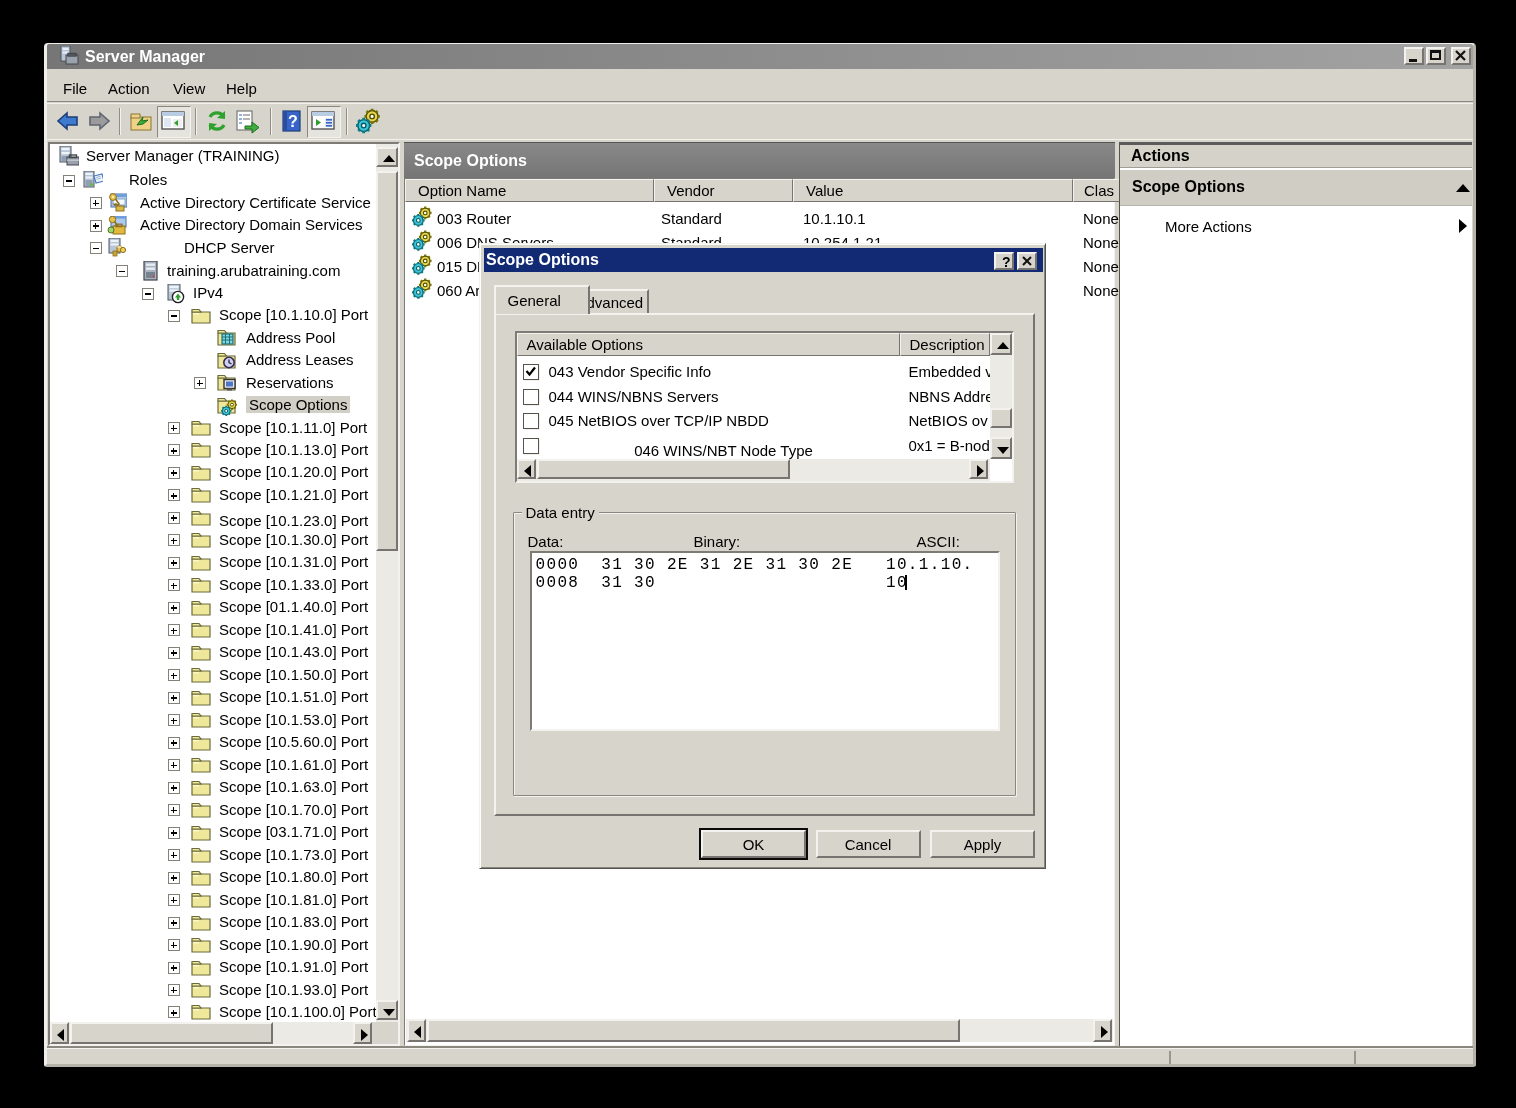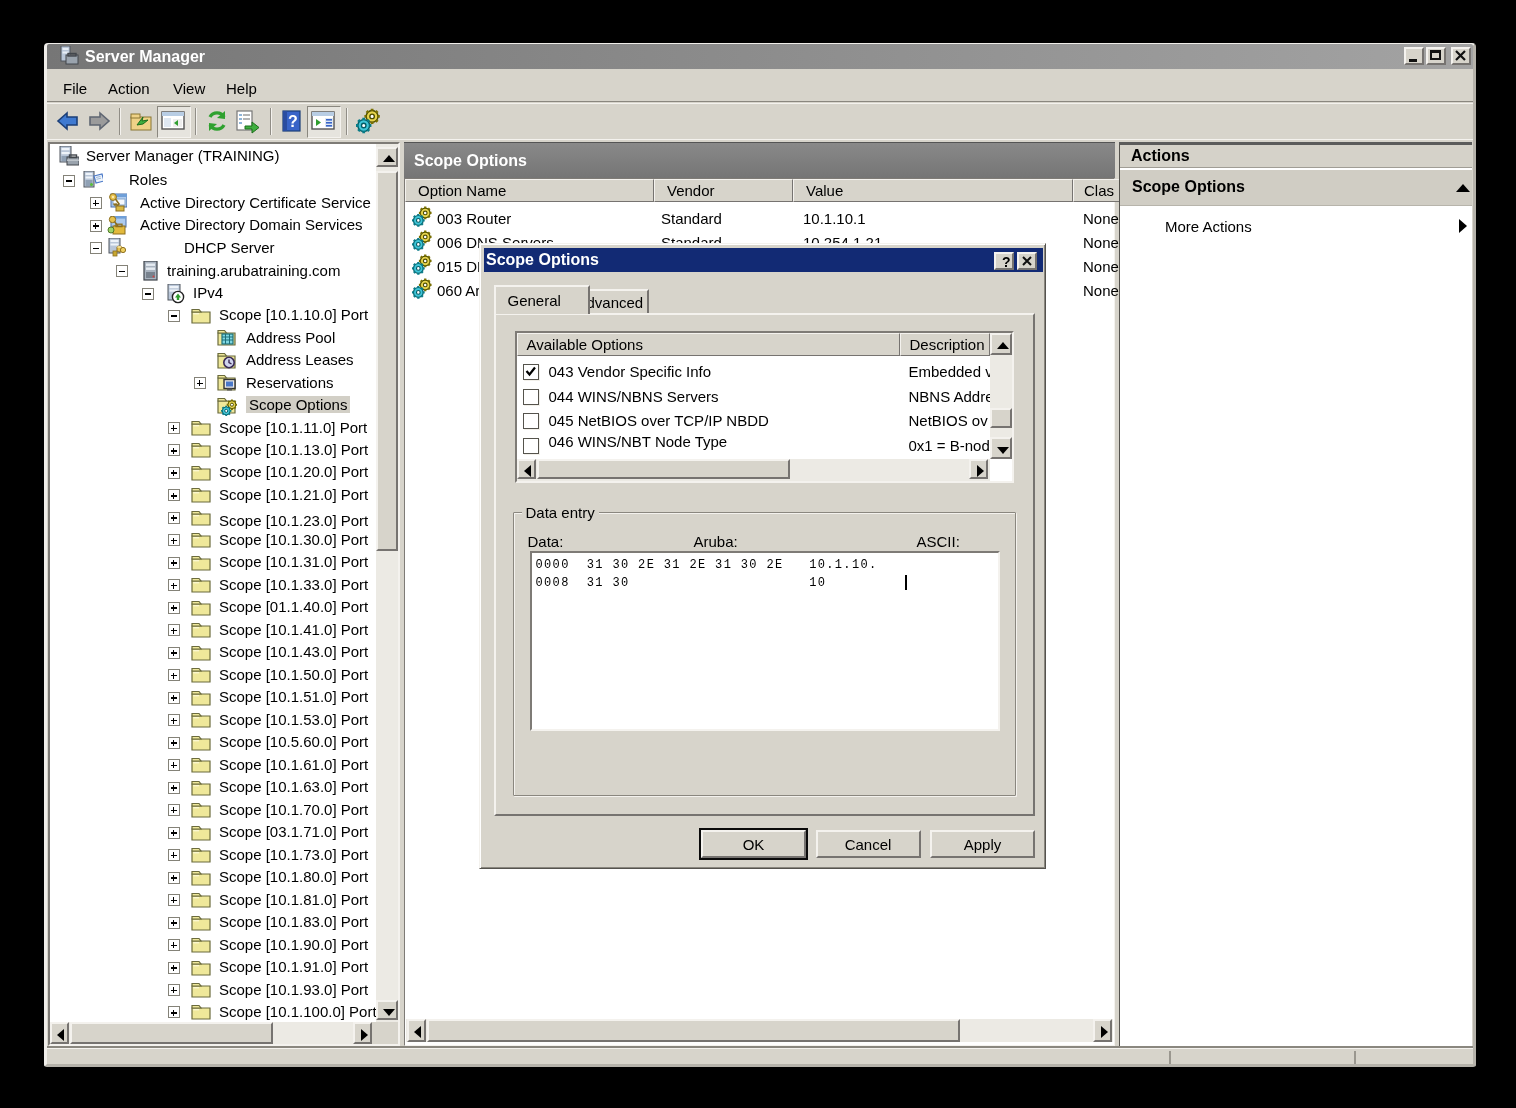--- a/index.html
+++ b/index.html
@@ -525,21 +525,21 @@
         </div>
         <div class="abs tl" style="left:32px;top:30px;width:350px;">043 Vendor Specific Info</div>
         <div class="abs tl" style="left:392px;top:30px;width:81px;">Embedded v</div>
         <div class="abs" style="left:6px;top:55.5px;width:16px;height:16px;background:#fff;border:1.5px solid #55534c;box-shadow:1px 1px 0 #f2f0ea;"></div>
         <div class="abs tl" style="left:32px;top:54.5px;width:350px;">044 WINS/NBNS Servers</div>
         <div class="abs tl" style="left:392px;top:54.5px;width:81px;">NBNS Addre</div>
         <div class="abs" style="left:6px;top:80.0px;width:16px;height:16px;background:#fff;border:1.5px solid #55534c;box-shadow:1px 1px 0 #f2f0ea;"></div>
         <div class="abs tl" style="left:32px;top:79.0px;width:350px;">045 NetBIOS over TCP/IP NBDD</div>
         <div class="abs tl" style="left:392px;top:79.0px;width:81px;">NetBIOS ov</div>
         <div class="abs" style="left:6px;top:104.5px;width:16px;height:16px;background:#fff;border:1.5px solid #55534c;box-shadow:1px 1px 0 #f2f0ea;"></div>
-        <div class="abs tl" style="left:32px;top:100px;width:350px;">046 WINS/NBT Node Type</div>
+        <div class="abs tl" style="left:32px;top:109px;width:350px;text-align:center;">046 WINS/NBT Node Type</div>
         <div class="abs tl" style="left:392px;top:103.5px;width:81px;">0x1 = B-nod</div>
         <div class="abs" style="left:473px;top:0;width:22px;height:126px;background:#eceae4;">
           <div class="abs face out2" style="left:0;top:0;width:22px;height:22px;">
             <div class="tri" style="left:5px;top:7px;border-left:6px solid transparent;border-right:6px solid transparent;border-bottom:7px solid #000;"></div>
           </div>
           <div class="abs face out2" style="left:0;top:75px;width:22px;height:20px;"></div>
           <div class="abs face out2" style="left:0;top:104px;width:22px;height:22px;">
             <div class="tri" style="left:5px;top:8px;border-left:6px solid transparent;border-right:6px solid transparent;border-top:7px solid #000;"></div>
           </div>
         </div>
@@ -549,24 +549,24 @@
           </div>
           <div class="abs face out2" style="left:20px;top:0;width:253px;height:20px;"></div>
           <div class="abs face out2" style="left:452px;top:0;width:19px;height:20px;">
             <div class="tri" style="left:6px;top:4px;border-top:6px solid transparent;border-bottom:6px solid transparent;border-left:7px solid #000;"></div>
           </div>
         </div>
       </div>
       <div class="abs" style="left:17px;top:197px;width:503px;height:284px;border:1px solid #8a877f;border-radius:1px;box-shadow:1px 1px 0 #f4f2ee, inset 1px 1px 0 #f4f2ee;">
         <div class="abs face" style="left:8px;top:-9px;padding:0 4px;">Data entry</div>
         <div class="abs" style="left:14px;top:20px;">Data:</div>
-        <div class="abs" style="left:180px;top:20px;">Aruba:</div>
+        <div class="abs" style="left:180px;top:20px;">Binary:</div>
         <div class="abs" style="left:403px;top:20px;">ASCII:</div>
         <div class="abs in2" style="left:16px;top:38px;width:470px;height:180px;background:#fff;">
-          <pre style="position:absolute;left:4px;top:3px;font-family:'Liberation Mono',monospace;font-size:12px;line-height:18px;letter-spacing:1.35px;">0000  31 30 2E 31 2E 31 30 2E   10.1.10.
+          <pre style="position:absolute;left:4px;top:3px;font-family:'Liberation Mono',monospace;font-size:16px;line-height:18px;letter-spacing:1.35px;">0000  31 30 2E 31 2E 31 30 2E   10.1.10.
 0008  31 30                     10</pre>
           <div class="abs" style="left:373px;top:22px;width:2px;height:15px;background:#000;"></div>
         </div>
       </div>
     </div>
     <div class="abs face out2" style="left:221px;top:586px;width:105px;height:28px;outline:2px solid #0a0a0a;text-align:center;padding-top:4px;">OK</div>
     <div class="abs face out2" style="left:335.5px;top:586px;width:105px;height:28px;text-align:center;padding-top:4px;">Cancel</div>
     <div class="abs face out2" style="left:450px;top:586px;width:105px;height:28px;text-align:center;padding-top:4px;">Apply</div>
   </div>
 <svg width="0" height="0" style="position:absolute;">

